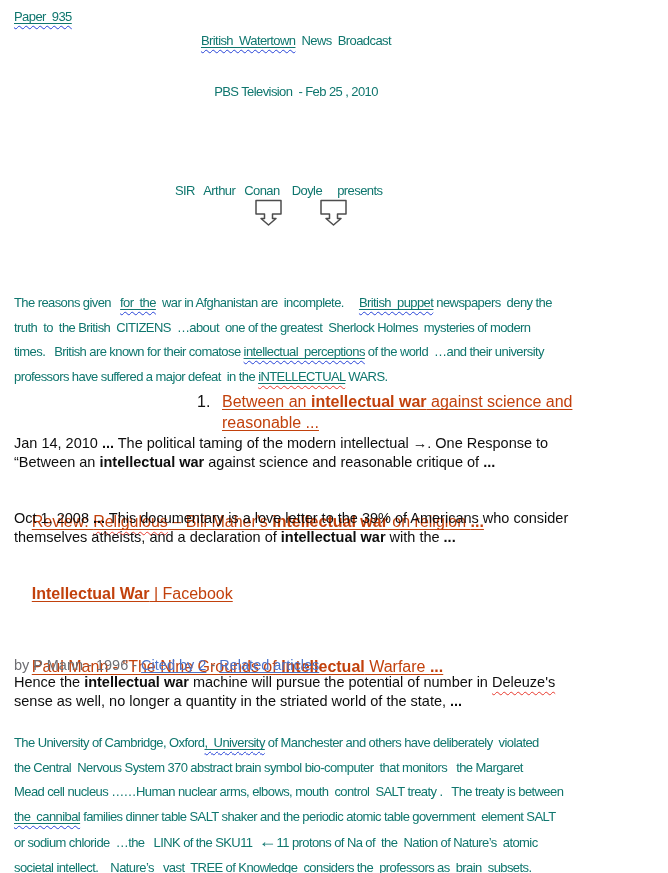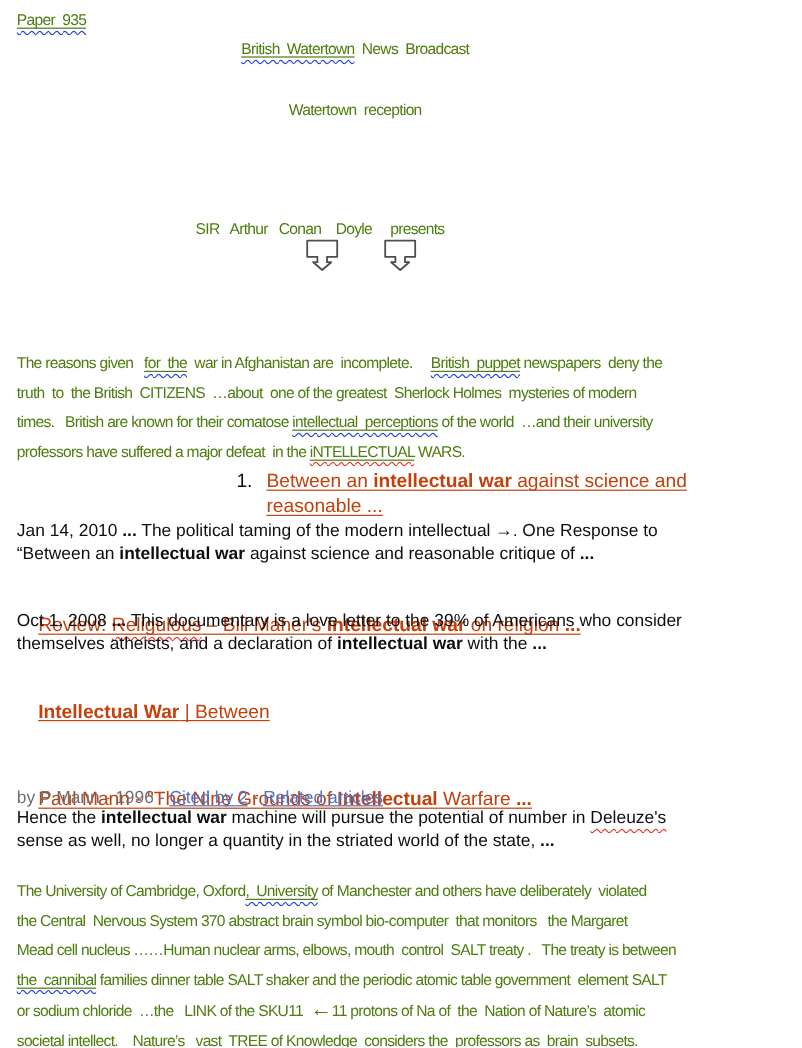--- a/index.html
+++ b/index.html
@@ -1,21 +1,21 @@
 <!DOCTYPE html>
 <html><head>
 <meta charset="utf-8">
 <style>
   html,body{margin:0;padding:0;background:#ffffff;}
   #page{position:relative;width:668px;height:873px;background:#ffffff;overflow:hidden;
         font-family:"Liberation Sans",sans-serif;color:#141414;}
 
   
   .doc{font-family:"Liberation Sans",sans-serif;font-size:13px;letter-spacing:-0.045em;
-       color:#4d7c0f;white-space:pre-wrap;}
+       color:#0f766e;white-space:pre-wrap;}
   .doc-lh{line-height:24.5px;}
 
   
   .res{font-family:"Liberation Sans",sans-serif;letter-spacing:0;color:#0e0e0e;white-space:pre-wrap;}
   .res-title{font-size:16px;line-height:21px;font-weight:400;}
   .res-snippet{font-size:14.5px;line-height:18.5px;}
   .res-byline{font-size:14.5px;line-height:17px;}
 
   .abs{position:absolute;}
 
@@ -40,24 +40,24 @@
 </style>
 </head>
 <body>
 
 <div id="page">
 
   <div class="abs doc" style="left:14px;top:9px;"><span class="sw-blue"><span class="su">Paper  935</span></span></div>
 
   <div class="abs doc header-block" style="width:592px;">
     <div class="hline"><span class="sw-blue"><span class="su">British  Watertown</span></span><span class="">  News  Broadcast</span></div>
-    <div class="hline"><span class="">Watertown  reception</span></div>
+    <div class="hline"><span class="">PBS Television  - Feb 25 , 2010</span></div>
   </div>
 
-  <div class="abs doc" style="left:163px;top:183px;"><span class="">SIR   Arthur   Conan    Doyle     presents</span></div>
+  <div class="abs doc" style="left:175px;top:183px;"><span class="">SIR   Arthur   Conan    Doyle     presents</span></div>
 
   <svg class="abs" style="left:254px;top:199px;" width="30" height="27" viewBox="0 0 30 27">
     <path d="M2,1.5 H27 V15 H18.5 V19.5 H22 L14.5,26 L7,19.5 H10.5 V15 H2 Z" fill="none" stroke="#4d4d4d" stroke-width="1.5" stroke-linejoin="round"></path>
   </svg>
   <svg class="abs" style="left:319px;top:199px;" width="30" height="27" viewBox="0 0 30 27">
     <path d="M2,1.5 H27 V15 H18.5 V19.5 H22 L14.5,26 L7,19.5 H10.5 V15 H2 Z" fill="none" stroke="#4d4d4d" stroke-width="1.5" stroke-linejoin="round"></path>
   </svg>
 
 
   <div class="abs doc doc-lh" style="left:14px;top:291px;"><span class="">The reasons given   </span><span class="sw-blue"><span class="su">for  the</span></span><span class="">  war in Afghanistan are  incomplete.     </span><span class="sw-blue"><span class="su">British  puppet</span></span><span class=""> newspapers  deny the</span><br><span class="">truth  to  the British  CITIZENS  …about  one of the greatest  Sherlock Holmes  mysteries of modern</span><br><span class="">times.   British are known for their comatose </span><span class="sw-blue"><span class="su">intellectual  perceptions</span></span><span class=""> of the world  …and their university</span><br><span class="">professors have suffered a major defeat  in the </span><span class="sw-red"><span class="su">iNTELLECTUAL</span></span><span class=""> WARS.</span></div>
@@ -67,21 +67,21 @@
     <span><span class="sc-link su">Between an </span><span class="sb sc-link su">intellectual war</span><span class="sc-link su"> against science and</span><br><span class="sc-link su">reasonable ...</span></span>
   </div>
   <div class="abs res res-snippet" style="left:14px;top:434px;"><span class="">Jan 14, 2010 </span><span class="sb">...</span><span class=""> The political taming of the modern intellectual →. One Response to</span><br><span class="">“Between an </span><span class="sb">intellectual war</span><span class=""> against science and reasonable critique of </span><span class="sb">...</span></div>
 
   <div class="abs res res-title" style="left:14px;top:490px;">
     <span><span class="sc-link su">Review: </span><span class="sc-link sw-red"><span class="su">Religulous</span></span><span class="sc-link su"> – Bill Maher's </span><span class="sb sc-link su">intellectual war</span><span class="sc-link su"> on religion </span><span class="sb sc-link su">...</span></span>
   </div>
   <div class="abs res res-snippet" style="left:14px;top:509px;"><span class="">Oct 1, 2008 </span><span class="sb">...</span><span class=""> This documentary is a love letter to the 39% of Americans who consider</span><br><span class="">themselves atheists, and a declaration of </span><span class="sb">intellectual war</span><span class=""> with the </span><span class="sb">...</span></div>
 
   <div class="abs res res-title" style="left:14px;top:562px;">
-    <span><span class="sb sc-link su">Intellectual War</span><span class="sc-link su"> | Between</span></span>
+    <span><span class="sb sc-link su">Intellectual War</span><span class="sc-link su"> | Facebook</span></span>
   </div>
 
   <div class="abs res res-title" style="left:14px;top:635px;">
     <span><span class="sc-link su">Paul Mann - "The Nine Grounds of </span><span class="sb sc-link su">Intellectual</span><span class="sc-link su"> Warfare </span><span class="sb sc-link su">...</span></span>
   </div>
   <div class="abs res res-byline" style="left:14px;top:657px;"><span class="sc-gray">by P Mann - 1996 - </span><span class="sc-mlink su">Cited by 2</span><span class="sc-gray"> - </span><span class="sc-mlink su">Related articles</span></div>
   <div class="abs res res-snippet" style="left:14px;top:673px;"><span class="">Hence the </span><span class="sb">intellectual war</span><span class=""> machine will pursue the potential of number in </span><span class="sw-red">Deleuze's</span><br><span class="">sense as well, no longer a quantity in the striated world of the state, </span><span class="sb">...</span></div>
 
   <div class="abs doc doc-lh" style="left:14px;top:731px;"><span class="">The University of Cambridge, Oxford</span><span class="sw-blue"><span class="su">,  University</span></span><span class=""> of Manchester and others have deliberately  violated</span><br><span class="">the Central  Nervous System 370 abstract brain symbol bio-computer  that monitors   the Margaret</span><br><span class="">Mead cell nucleus ……Human nuclear arms, elbows, mouth  control  SALT treaty .   The treaty is between</span><br><span class="sw-blue"><span class="su">the  cannibal</span></span><span class=""> families dinner table SALT shaker and the periodic atomic table government  element SALT</span><br><span class="">or sodium chloride  …the   LINK of the SKU11  </span><span class="arrow-big">←</span><span class="">11 protons of Na of  the  Nation of Nature’s  atomic</span><br><span class="">societal intellect.    Nature’s   vast  TREE of Knowledge  considers the  professors as  brain  subsets.</span></div>
 

